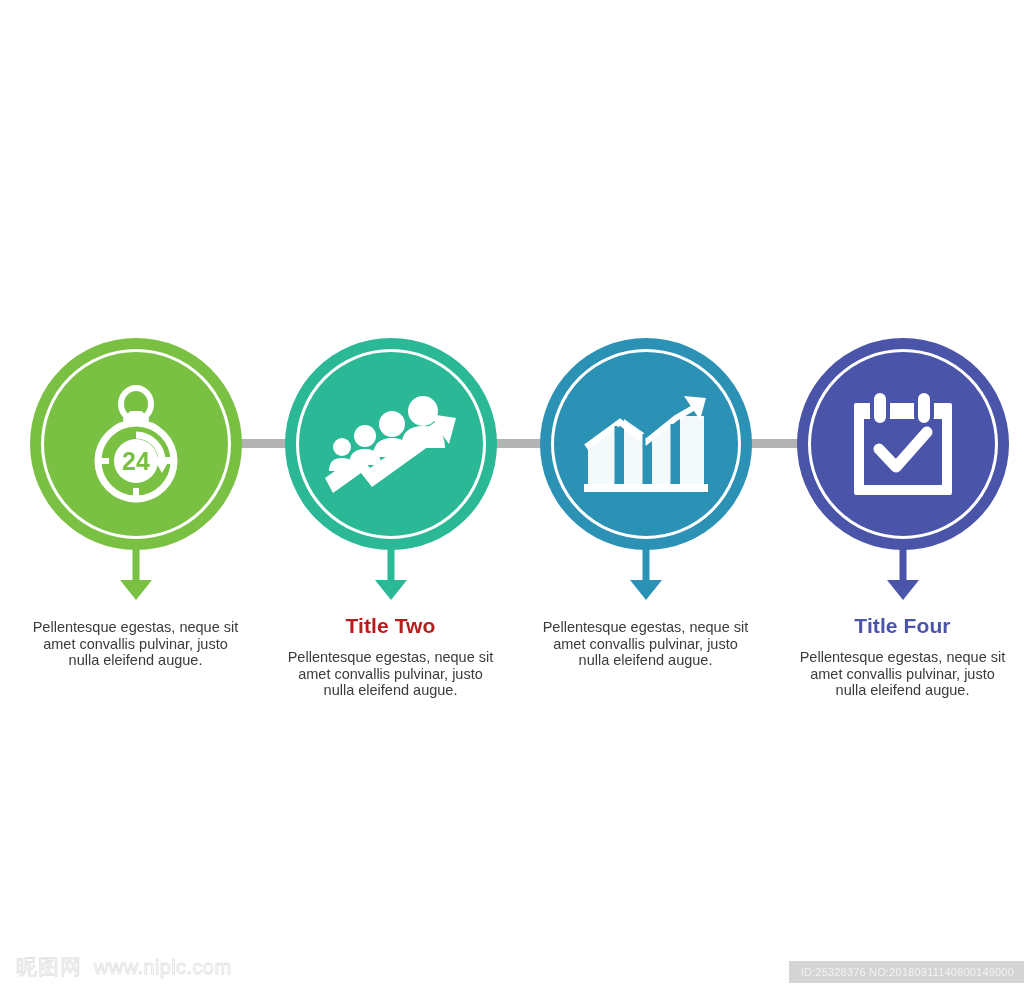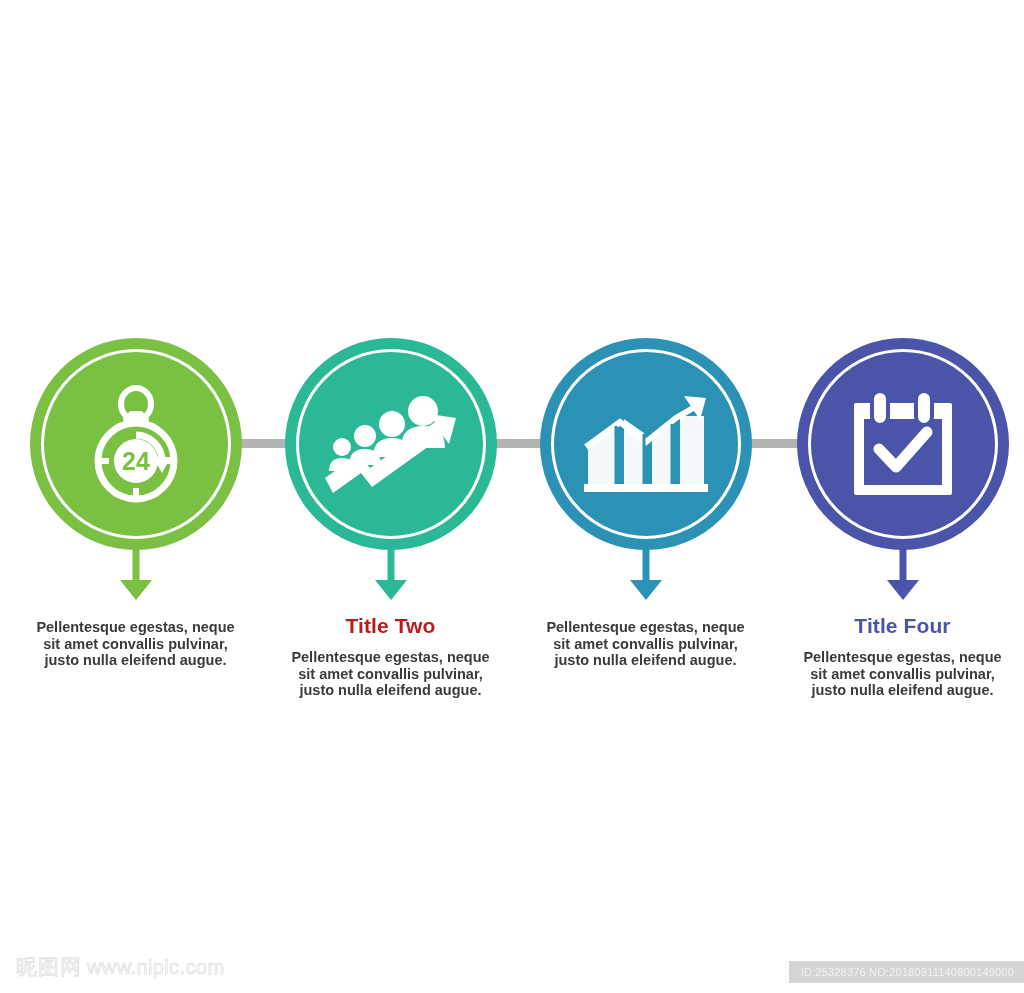--- a/index.html
+++ b/index.html
@@ -107,31 +107,30 @@
     letter-spacing: 0.1px;
     margin-top: 6px;
   }
   .desc {
     text-align: center;
     font-size: 14.5px;
     line-height: 1.15;
     color: #3b3b3b;
     margin-top: 11px;
     padding: 0 24px;
-    font-weight: bold;
   }
 
   
   #watermark {
     position: absolute;
     left: 16px;
     bottom: 12px;
     display: flex;
     align-items: center;
-    gap: 5px;
+    gap: 12px;
     opacity: 0.5;
     user-select: none;
   }
   #watermark .cjk {
     font-size: 21px;
     color: transparent;
     -webkit-text-stroke: 1px #c9c9c9;
     letter-spacing: 1px;
     font-family: "DejaVu Sans", sans-serif;
   }

